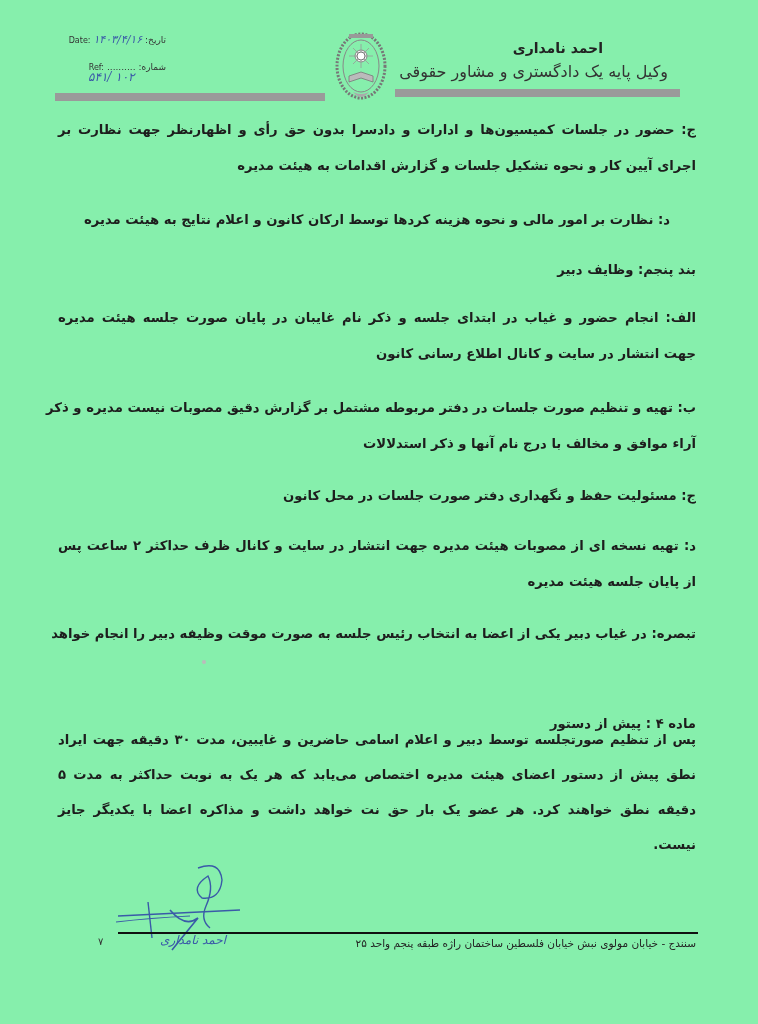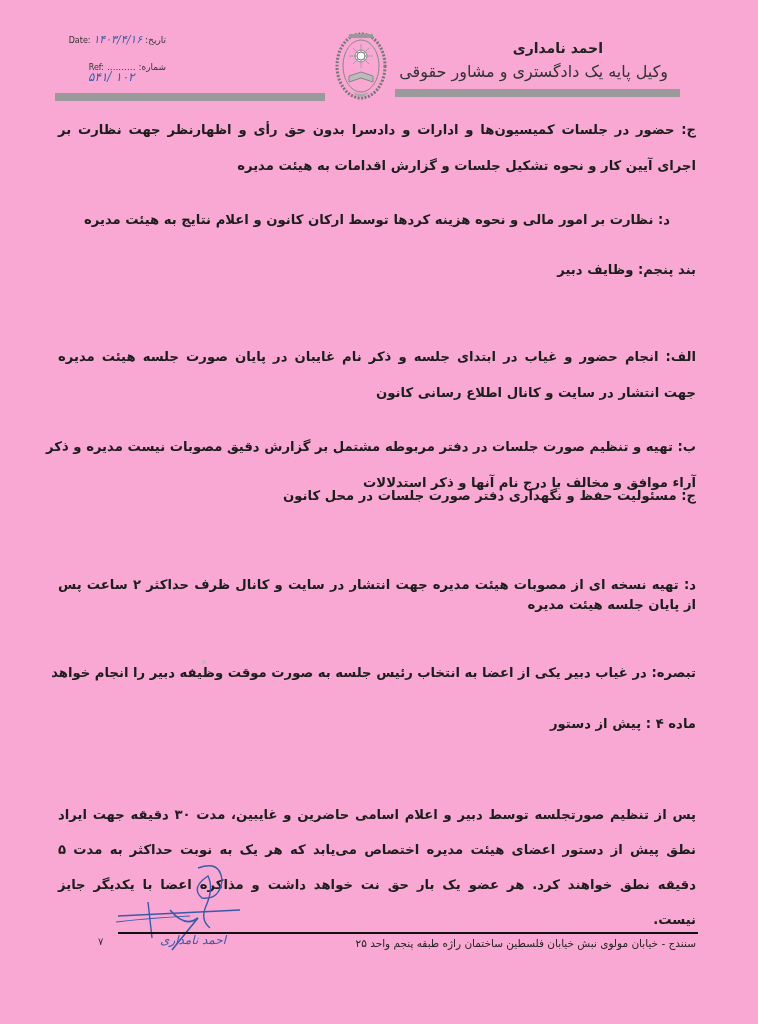--- a/index.html
+++ b/index.html
@@ -1,20 +1,20 @@
 <!DOCTYPE html>
 <html><head>
   <meta charset="utf-8">
   <style>
     html, body { margin: 0; padding: 0; }
     body {
       width: 758px; height: 1024px; background: #fefefe; position: relative; overflow: hidden;
       font-family: "DejaVu Sans", sans-serif; color: #1a1a1a;
     }
-    .page { position: absolute; inset: 0; background: #f9a8d4; }
+    .page { position: absolute; inset: 0; background: #86efac; }
 
     
     .hdr-name { position: absolute; right: 155px; top: 40px; font-size: 14px; font-weight: bold; direction: rtl; color: #222; }
     .hdr-title { position: absolute; right: 90px; top: 62px; font-size: 16px; direction: rtl; color: #333; }
     .meta { position: absolute; left: 66px; direction: rtl; font-size: 9px; color: #333; }
     .meta .hand { color: #3a5aa8; font-style: italic; font-size: 11px; font-family: "DejaVu Serif", serif; }
     .meta-date { top: 33px; width: 100px; }
     .meta-ref { top: 62px; width: 100px; }
     .meta .lat { font-size: 8px; color: #333; direction: ltr; unicode-bidi: embed; }
     .ref-hand { position: absolute; left: 88px; top: 70px; color: #3a5aa8; font-size: 12px; font-family: "DejaVu Serif", serif; font-style: italic; }
@@ -22,21 +22,21 @@
     .bar-left { position: absolute; left: 55px; top: 93px; width: 270px; height: 8px; background: #9a9a9a; }
     .bar-right { position: absolute; left: 395px; top: 89px; width: 285px; height: 8px; background: #9a9a9a; }
 
     .emblem { position: absolute; left: 333px; top: 26px; width: 56px; height: 78px; }
 
     
     .content { position: absolute; left: 58px; right: 62px; top: 118px; direction: rtl; text-align: right;
       font-size: 13.2px; font-weight: bold; line-height: 20px; color: #1d1d1d; }
     .para { margin: 0; }
     .line { display: block; white-space: nowrap; }
-    .just { text-align: justify; text-align-last: justify; margin-top: 39px; }
+    .just { text-align: justify; text-align-last: justify; }
 
     .footer-line { position: absolute; left: 118px; top: 932px; width: 580px; height: 2px; background: #111; }
     .footer-addr { position: absolute; right: 62px; top: 937px; direction: rtl; font-size: 10.5px; color: #222; }
     .page-num { position: absolute; left: 98px; top: 936px; font-size: 10px; color: #333; }
     .signature { position: absolute; left: 110px; top: 858px; width: 140px; height: 100px; }
     .stray-mark { position: absolute; left: 202px; top: 660px; width: 4px; height: 4px; background: #bbb; border-radius: 2px; }
   </style>
 </head>
 <body>
 
@@ -93,29 +93,29 @@
     </div>
     <div class="para" style="position:absolute; right:0; left:0; top:280px;">
       <span class="line just">ب: تهیه و تنظیم صورت جلسات در دفتر مربوطه مشتمل بر گزارش دقیق مصوبات نیست مدیره و ذکر</span>
       <span class="line" style="margin-top:16px;">آراء موافق و مخالف با درج نام آنها و ذکر استدلالات</span>
     </div>
     <div class="para" style="position:absolute; right:0; left:0; top:368px;">
       <span class="line">ج: مسئولیت حفظ و نگهداری دفتر صورت جلسات در محل کانون</span>
     </div>
     <div class="para" style="position:absolute; right:0; left:0; top:418px;">
       <span class="line just">د: تهیه نسخه ای از مصوبات هیئت مدیره جهت انتشار در سایت و کانال ظرف حداکثر ۲ ساعت پس</span>
-      <span class="line" style="">از پایان جلسه هیئت مدیره</span>
+      <span class="line" style="margin-top:16px;">از پایان جلسه هیئت مدیره</span>
     </div>
     <div class="para" style="position:absolute; right:0; left:0; top:506px;">
       <span class="line just">تبصره: در غیاب دبیر یکی از اعضا به انتخاب رئیس جلسه به صورت موقت وظیفه دبیر را انجام خواهد</span>
     </div>
     <div class="para" style="position:absolute; right:0; left:0; top:596px;">
       <span class="line">ماده ۴ : پیش از دستور</span>
     </div>
-    <div class="para" style="position:absolute; right:0; left:0; top:648px;">
+    <div class="para" style="position:absolute; right:0; left:0; top:612px;">
       <span class="line just">پس از تنظیم صورتجلسه توسط دبیر و اعلام اسامی حاضرین و غایبین، مدت ۳۰ دقیقه جهت ایراد</span>
       <span class="line just" style="margin-top:15px;">نطق پیش از دستور اعضای هیئت مدیره اختصاص می‌یابد که هر یک به نوبت حداکثر به مدت ۵</span>
       <span class="line just" style="margin-top:15px;">دقیقه نطق خواهند کرد. هر عضو یک بار حق نت خواهد داشت و مذاکره اعضا با یکدیگر جایز</span>
       <span class="line" style="margin-top:15px;">نیست.</span>
     </div>
   </div>
 
   <div class="stray-mark"></div>
 
   <svg class="signature" viewBox="0 0 140 100">

